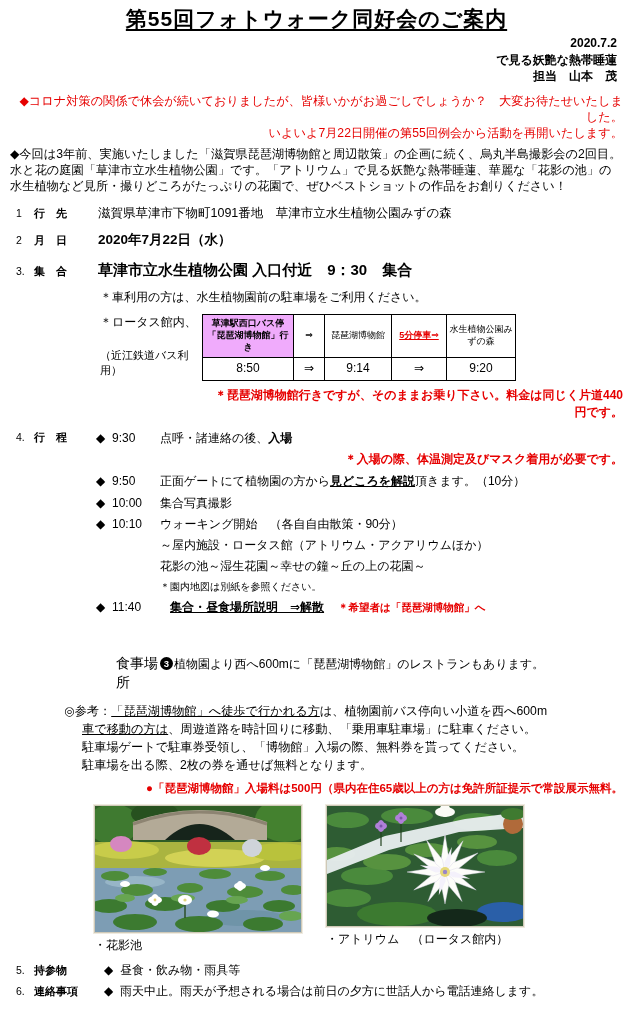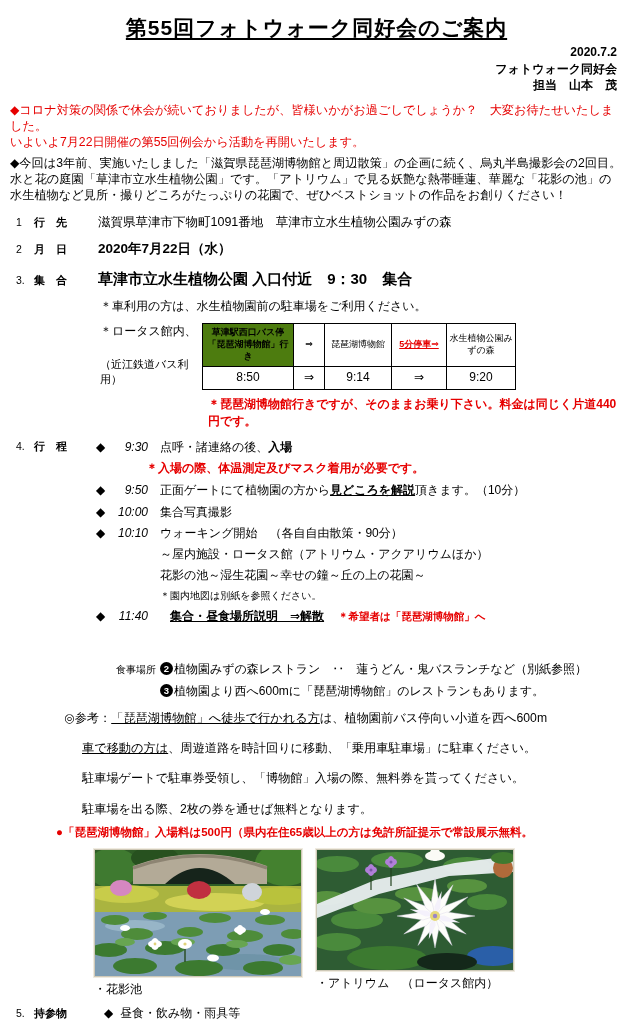--- a/index.html
+++ b/index.html
@@ -1,21 +1,21 @@
 <!DOCTYPE html>
 <html lang="ja"><head>
 <meta charset="utf-8">
 <style>
   html,body{margin:0;padding:0;background:#888;}
   .page{
     width:631px;height:1024px;background:#fff;margin:0 auto;position:relative;
     font-family:"Liberation Sans","DejaVu Sans",sans-serif;color:#000;
-    font-size:12px;line-height:1.4;box-sizing:border-box;padding:11px 8px 0 10px;overflow:hidden;
+    font-size:12px;line-height:1.4;box-sizing:border-box;padding:2px 8px 0 10px;overflow:hidden;
   }
-  .red{color:#e60000;}
+  .red{color:#e60000;text-align:right;}
   .b{font-weight:bold;}
   .u{text-decoration:underline;}
   .bu{font-weight:bold;text-decoration:underline;}
   .title{font-size:21px;font-weight:bold;text-align:center;letter-spacing:1px;margin-top:2px;}
   .title span{text-decoration:underline;text-underline-offset:3px;}
   .masthead{text-align:right;font-weight:bold;font-size:12px;line-height:1.35;padding-right:6px;margin-top:2px;}
   .intro{margin-top:9px;font-size:12.2px;line-height:1.32;}
   .intro p{margin:0 0 5px 0;}
   .row{display:flex;align-items:baseline;}
   .no{width:18px;font-size:10.5px;flex:none;padding-left:6px;}
@@ -27,72 +27,72 @@
   .val-bold{font-weight:bold;font-size:13.5px;}
   .val-big{font-weight:bold;font-size:15px;}
   .notes{padding-left:90px;}
   .note-car{margin-top:9px;}
   .train-wrap{display:flex;margin-top:8px;}
   .train-left{width:102px;flex:none;display:flex;flex-direction:column;justify-content:space-between;padding-bottom:2px;}
   .rail-label{font-size:11px;font-weight:normal;}
   table.bus{border-collapse:collapse;}
   table.bus td{border:1px solid #000;text-align:center;vertical-align:middle;padding:1px 2px;}
   td.h{font-size:9px;line-height:1.3;height:40px;}
-  td.h1{background:#4d7c0f;text-align:left;font-weight:bold;width:86px;margin-left:44px;}
+  td.h1{background:#f0abfc;text-align:left;font-weight:bold;width:86px;margin-left:44px;}
   td.arr-h{vertical-align:bottom;font-weight:bold;width:26px;}
   td.h3{width:62px;}
   td.h4{width:50px;font-weight:bold;text-decoration:underline;}
   td.h5{width:64px;}
   td.d{font-size:12px;height:20px;}
   .transport-note{margin-top:6px;padding-left:108px;font-weight:bold;font-size:12px;}
   .sec4{display:flex;margin-top:10px;}
   .sec4-label{width:86px;flex:none;display:flex;align-items:baseline;}
   .sched{flex:1;}
   .sline{display:flex;align-items:baseline;margin-top:5px;}
   .sline:first-child{margin-top:0;}
   .dia{width:16px;flex:none;}
-  .stime{width:36px;flex:none;text-align:right;margin-right:12px;font-style:italic;}
+  .stime{width:36px;flex:none;margin-right:12px;}
   .sub{padding-left:64px;margin-top:3px;}
   .subred{padding-left:50px;margin-top:4px;font-weight:bold;}
   .walk{padding-left:64px;margin-top:4px;}
   .mapnote{padding-left:64px;margin-top:5px;font-size:10px;}
   .t1140 .stime{margin-right:22px;}
   .wish{font-size:10.5px;font-weight:bold;margin-left:14px;}
   .mealrow{display:flex;align-items:baseline;margin-top:6px;}
-  .meal-lbl{width:64px;flex:none;font-size:10px;padding-left:20px;box-sizing:border-box;margin-top:32px;}
+  .meal-lbl{width:64px;flex:none;font-size:14px;padding-left:20px;box-sizing:border-box;margin-top:32px;}
   .meals{flex:1;}
   .mealline{margin-top:6px;}
   .mealline:first-child{margin-top:0;}
   .circled{display:inline-block;width:13px;height:13px;border-radius:50%;background:#000;color:#fff;
     font-size:9.5px;line-height:13px;text-align:center;font-weight:bold;margin-right:1px;vertical-align:1px;}
   .ref{margin-top:10px;font-size:12.2px;}
   .ref .l1{padding-left:54px;}
-  .ref .ln{padding-left:72px;margin-top:13px;}
+  .ref .ln{padding-left:72px;margin-top:1px;}
   .ref-red{padding-left:46px;margin-top:6px;font-weight:bold;font-size:11.5px;}
-  .photos{display:flex;margin-top:9px;padding-left:84px;gap:14px;}
+  .photos{display:flex;margin-top:9px;padding-left:84px;gap:24px;}
   .photo-block{display:flex;flex-direction:column;}
   .photo-frame{border:1px solid #cfc9b8;outline:1px solid #efebe0;}
   .caption{margin-top:4px;font-size:12px;}
   .bottom{margin-top:8px;}
   .bit{display:flex;align-items:baseline;margin-top:4px;}
   .bit .lbl{width:70px;}
   .bdia{width:16px;flex:none;}
 </style>
 </head>
 <body>
 
 <div class="page">
 
   <div class="title">
     <span>第55回フォトウォーク同好会のご案内</span>
   </div>
 
   <div class="masthead">
     <div>2020.7.2</div>
-    <div>フォトウォーク同好会</div>
+    <div>で見る妖艶な熱帯睡蓮</div>
     <div>担当　山本　茂</div>
   </div>
 
   <div class="intro">
     <p class="red">
       <span>◆コロナ対策の関係で休会が続いておりましたが、皆様いかがお過ごしでしょうか？　大変お待たせいたしました。</span><br>
       <span>いよいよ7月22日開催の第55回例会から活動を再開いたします。</span>
     </p>
     <p>◆今回は3年前、実施いたしました「滋賀県琵琶湖博物館と周辺散策」の企画に続く、烏丸半島撮影会の2回目。水と花の庭園「草津市立水生植物公園」です。「アトリウム」で見る妖艶な熱帯睡蓮、華麗な「花影の池」の水生植物など見所・撮りどころがたっぷりの花園で、ぜひベストショットの作品をお創りください！</p>
   </div>
@@ -184,23 +184,20 @@
       <div class="sline t1140">
         <span class="dia">◆</span>
         <span class="stime">11:40</span>
         <span class="bu">集合・昼食場所説明　⇒解散</span>
         <span class="wish red">＊希望者は「琵琶湖博物館」へ</span>
       </div>
 
       <div class="mealrow">
         <span class="meal-lbl">食事場所</span>
         <div class="meals">
-          <div class="mealline">
-            <span class="circled">2</span><span>植物園みずの森レストラン　･･　蓮うどん・鬼バスランチなど（別紙参照）</span>
-          </div>
           <div class="mealline">
             <span class="circled">3</span><span>植物園より西へ600mに「琵琶湖博物館」のレストランもあります。</span>
           </div>
         </div>
       </div>
 
     </div>
   </div>
 
   <div class="ref">

